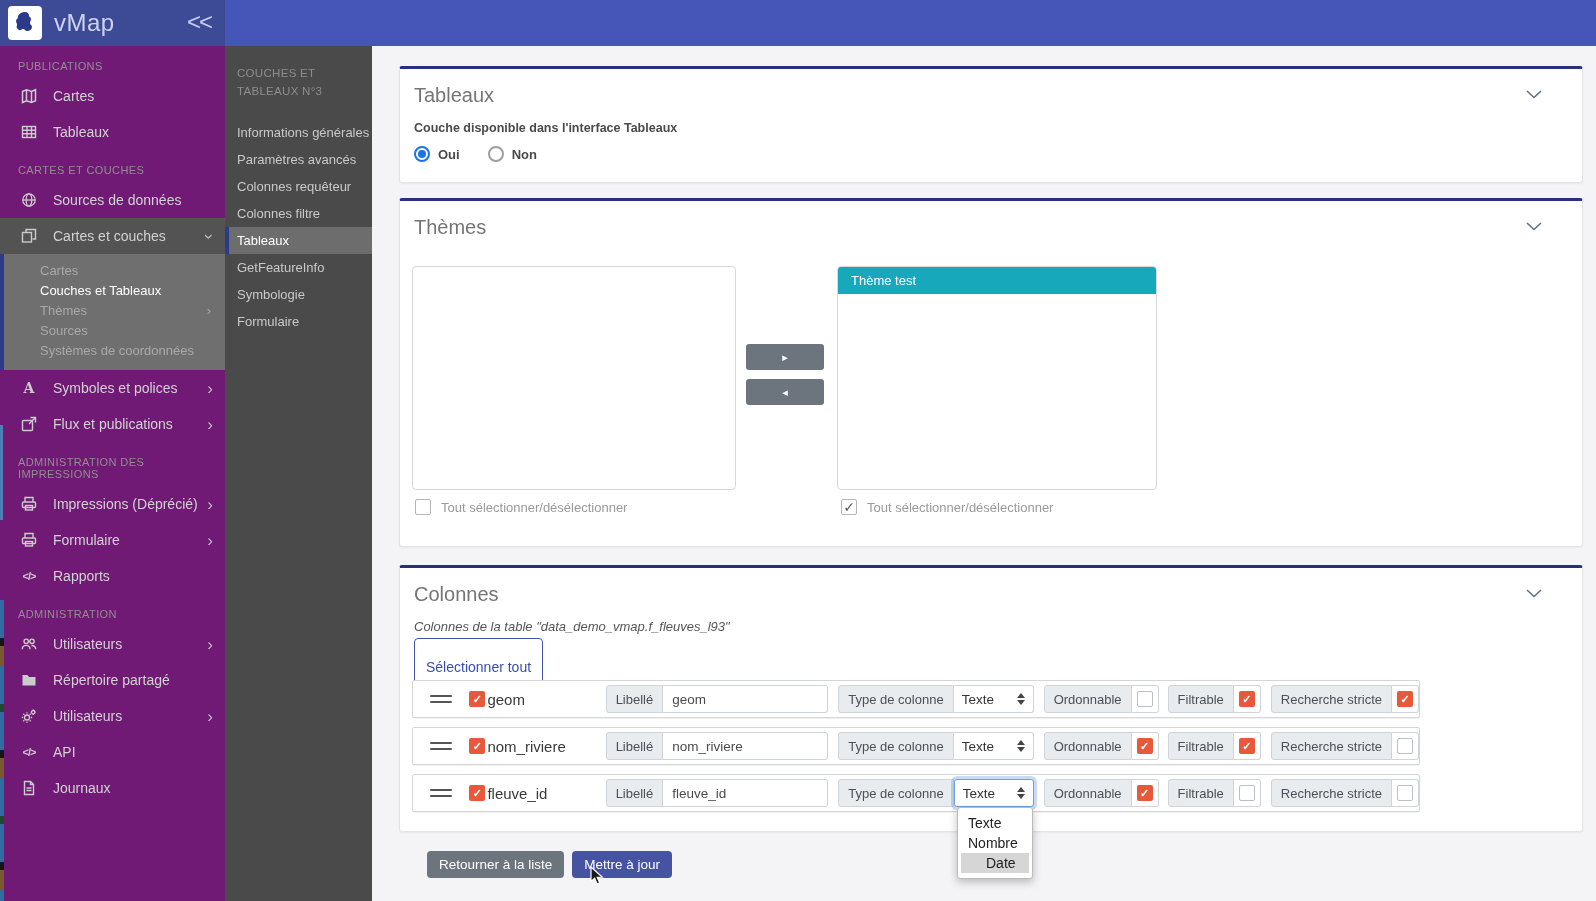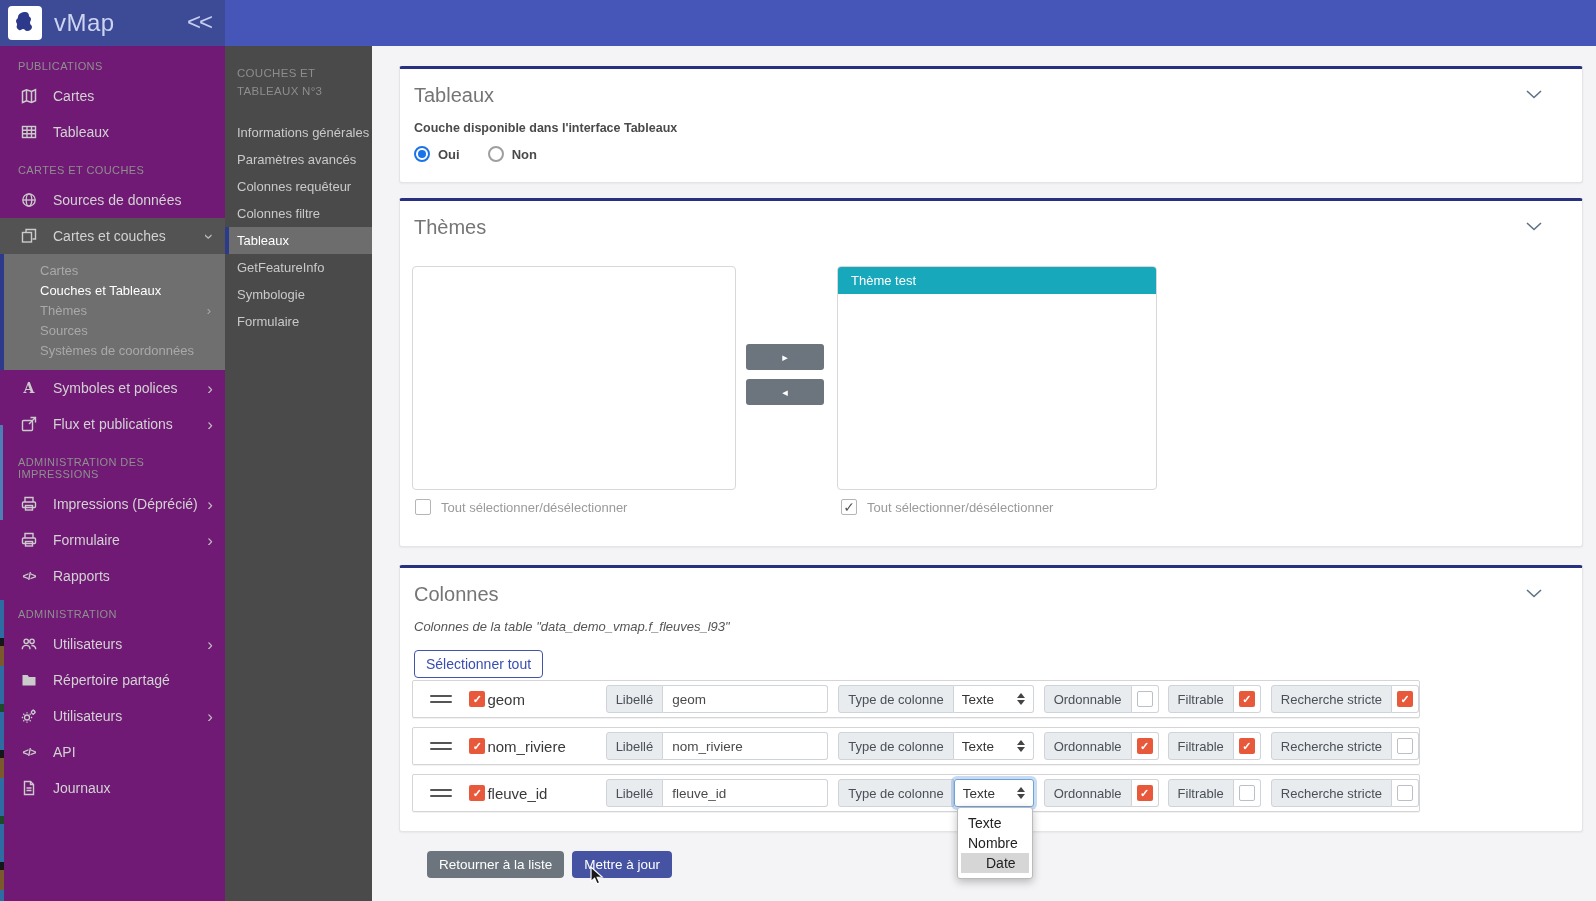--- a/index.html
+++ b/index.html
@@ -71,22 +71,22 @@
   .transfer { position:absolute; left:346px; top:143px; width:78px; display:flex; flex-direction:column; gap:9px; }
   .tbtn { height:26px; background:#6c757d; border:none; border-radius:3px; color:#fff; font-size:11px; cursor:pointer; }
   .selall { position:absolute; top:298px; display:flex; align-items:center; gap:10px; }
   .selall.l { left:15px; } .selall.r { left:441px; }
   .gray-cb { width:16px; height:16px; border:1px solid #b5b5b5; border-radius:2px; background:#fff;
     display:flex; align-items:center; justify-content:center; font-size:14px; color:#555; cursor:pointer; }
   .selall-lbl { font-size:13px; color:#9a9a9a; }
 
   .card-colonnes { top:519px; height:267px; padding:15px 14px; }
   .subtitle { font-size:13px; font-style:italic; color:#555; margin-top:13px; }
-  .btn-outline { margin-top:16px; background:#fff; border:1px solid #4154a8; color:#3a4db0;
-    font-size:14px; padding:5px 11px; border-radius:4px; cursor:pointer; }
+  .btn-outline { margin-top:4px; background:#fff; border:1px solid #4154a8; color:#3a4db0;
+    font-size:14px; padding:20px 11px; border-radius:4px; cursor:pointer; }
   .colrows { position:absolute; left:12px; top:112px; width:1008px; }
   .colrow { height:38px; background:#fff; border:1px solid #d5d5d8; border-radius:2px;
     box-shadow:0 1px 0 rgba(0,0,0,0.05); display:flex; align-items:center; margin-bottom:9px; }
   .cell-handle { width:60px; display:flex; justify-content:center; cursor:grab; }
   .drag { display:flex; flex-direction:column; gap:4px; }
   .drag i { display:block; width:22px; height:2px; background:#555; border-radius:1px; }
   .cell-name { width:145px; display:flex; align-items:center; gap:2px; }
   .colname { font-size:15px; color:#393939; font-weight:500; }
   .ocb { width:16px; height:16px; border-radius:2px; flex:none; display:flex; align-items:center;
     justify-content:center; cursor:pointer; }

